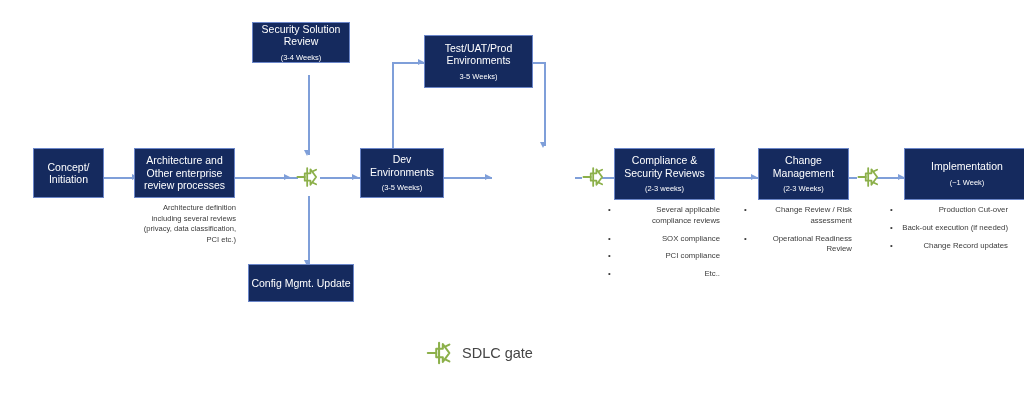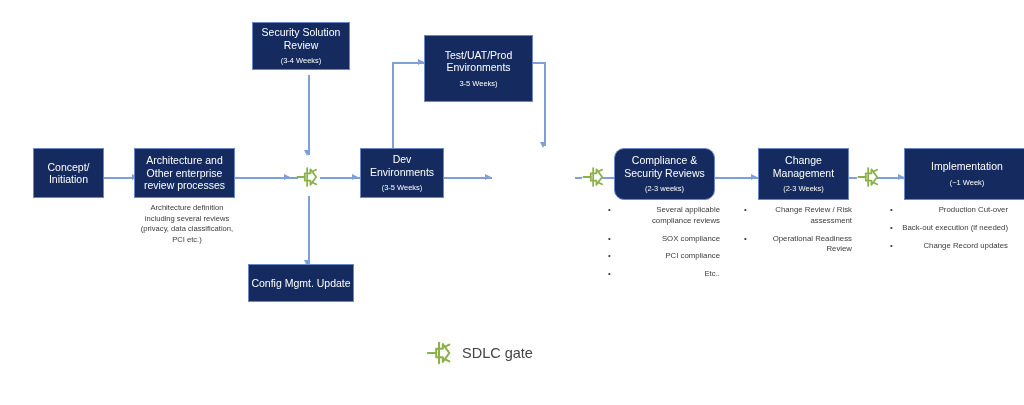--- a/index.html
+++ b/index.html
@@ -5,21 +5,21 @@
   html,body{margin:0;padding:0;background:#ffffff;}
   body{width:1024px;height:405px;font-family:"Liberation Sans",sans-serif;color:#333;}
   #canvas{position:relative;width:1024px;height:405px;overflow:hidden;background:#fff;}
 
   .box{position:absolute;background:#152a5e;border:1px solid #6b86c9;
        display:flex;flex-direction:column;align-items:center;justify-content:center;
        color:#ffffff;text-align:center;box-sizing:border-box;}
   .box .ttl{font-size:10.5px;line-height:12.5px;font-weight:400;}
   .box .dur{font-size:7.5px;line-height:10px;margin-top:5px;font-weight:400;}
 
-  .note{position:absolute;font-size:7.6px;line-height:10.6px;color:#3b3b3b;text-align:center;}
+  .note{position:absolute;font-size:7.6px;line-height:10.6px;color:#3b3b3b;text-align:right;}
 
   .blist{position:absolute;font-size:7.8px;line-height:10.8px;color:#3b3b3b;}
   .blist .bi{display:flex;margin-bottom:7px;}
   .blist .bi .dot{width:9px;flex:0 0 9px;line-height:10.8px;}
   .blist .bi .txt{flex:1;text-align:right;}
 
   .ln{position:absolute;background:#7f9fd9;}
   .lnh{height:2px;}
   .lnv{width:2px;}
   .arrowR{position:absolute;width:0;height:0;border-top:3.8px solid transparent;
@@ -118,41 +118,41 @@
     <div class="ttl" style="white-space:pre-line;">Concept/
 Initiation</div>
   </div>
 
   <div class="box" style="left:134px;top:148px;width:101px;height:50px;">
     <div class="ttl">Architecture and Other enterprise review processes</div>
   </div>
 
   <div class="note" style="left:138px;top:203px;width:98px;">Architecture definition including several reviews (privacy, data classification,  PCI etc.)</div>
 
-  <div class="box" style="left:252px;top:22px;width:98px;height:48px;">
+  <div class="box" style="left:252px;top:22px;width:98px;height:41px;">
     <div class="ttl">Security Solution Review</div>
     <div class="dur">(3-4 Weeks)</div>
   </div>
 
   <div class="box" style="left:248px;top:264px;width:106px;height:38px;">
     <div class="ttl">Config Mgmt. Update</div>
   </div>
 
   <div class="box" style="left:360px;top:148px;width:84px;height:50px;">
     <div class="ttl">Dev Environments</div>
     <div class="dur">(3-5 Weeks)</div>
   </div>
 
-  <div class="box" style="left:424px;top:35px;width:109px;height:67px;">
+  <div class="box" style="left:424px;top:35px;width:109px;height:53px;">
     <div class="ttl">Test/UAT/Prod Environments</div>
     <div class="dur">3-5 Weeks)</div>
   </div>
 
 
-  <div class="box" style="left:614px;top:148px;width:101px;height:52px;border-radius:10px;">
+  <div class="box" style="left:614px;top:148px;width:101px;height:52px;">
     <div class="ttl">Compliance &amp; Security Reviews</div>
     <div class="dur">(2-3 weeks)</div>
   </div>
 
   <div class="box" style="left:758px;top:148px;width:91px;height:52px;">
     <div class="ttl">Change Management</div>
     <div class="dur">(2-3 Weeks)</div>
   </div>
 
   <div class="box" style="left:904px;top:148px;width:126px;height:52px;">

